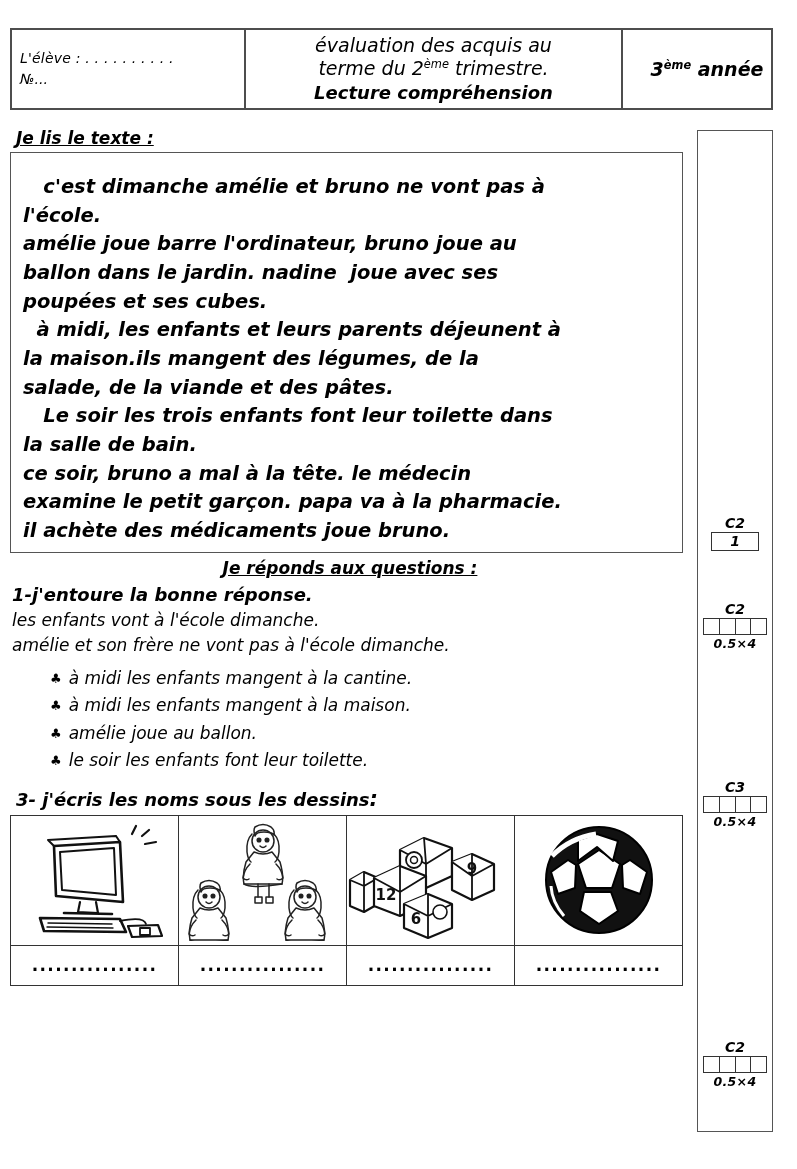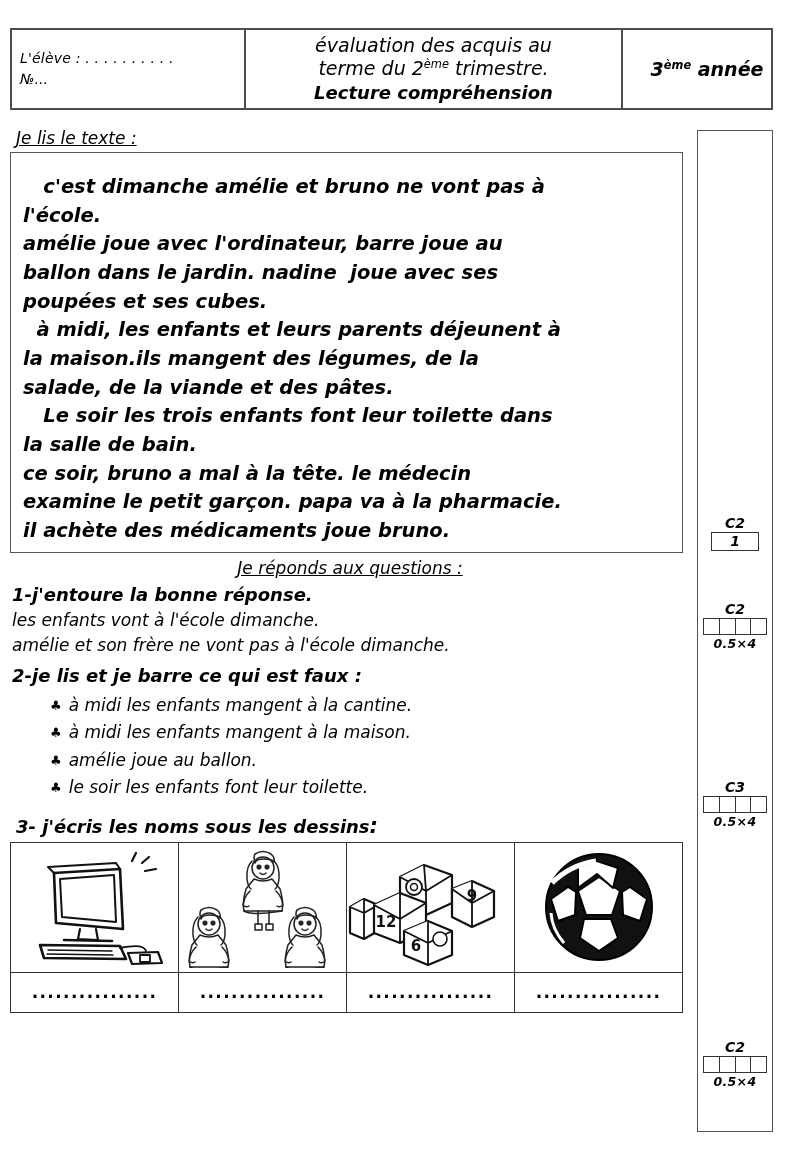--- a/index.html
+++ b/index.html
@@ -97,21 +97,21 @@
   
   .main-col {
     position: absolute;
     left: 10px;
     top: 128px;
     width: 680px;
   }
 
   .section-title {
     font-style: italic;
-    font-weight: normal;
+    font-weight: bold;
     font-size: 17px;
     text-decoration: underline;
     margin: 0 0 4px 6px;
   }
   .section-title.centered {
     text-align: center;
     margin: 5px 0 6px 0;
   }
 
   .text-box {
@@ -283,21 +283,21 @@
     </div>
   </div>
 
   <div class="main-col">
 
     <div class="section-title">Je lis le texte :</div>
 
     <div class="text-box">
       <div class="text-line">   c'est dimanche amélie et bruno ne vont pas à</div>
       <div class="text-line">l'école.</div>
-      <div class="text-line">amélie joue avec l'ordinateur, barre joue au</div>
+      <div class="text-line">amélie joue barre l'ordinateur, bruno joue au</div>
       <div class="text-line">ballon dans le jardin. nadine  joue avec ses</div>
       <div class="text-line">poupées et ses cubes.</div>
       <div class="text-line">  à midi, les enfants et leurs parents déjeunent à</div>
       <div class="text-line">la maison.ils mangent des légumes, de la</div>
       <div class="text-line">salade, de la viande et des pâtes.</div>
       <div class="text-line">   Le soir les trois enfants font leur toilette dans</div>
       <div class="text-line">la salle de bain.</div>
       <div class="text-line">ce soir, bruno a mal à la tête. le médecin</div>
       <div class="text-line">examine le petit garçon. papa va à la pharmacie.</div>
       <div class="text-line">il achète des médicaments joue bruno.</div>
@@ -305,21 +305,20 @@
 
     <div class="section-title centered">Je réponds aux questions :</div>
 
     <div class="q-block">
       <div class="q-head">1-j'entoure la bonne réponse.</div>
       <div class="q-opt">les enfants vont à l'école dimanche.</div>
       <div class="q-opt">amélie et son frère ne vont pas à l'école dimanche.</div>
     </div>
 
     <div class="q-block">
-      <div class="q-head">2-je lis et je barre ce qui est faux :</div>
       <ul class="bullet-list">
         <li>
             <span class="club-icon">♣</span>
             <span>à midi les enfants mangent à la cantine.</span>
           </li>
         <li>
             <span class="club-icon">♣</span>
             <span>à midi les enfants mangent à la maison.</span>
           </li>
         <li>

